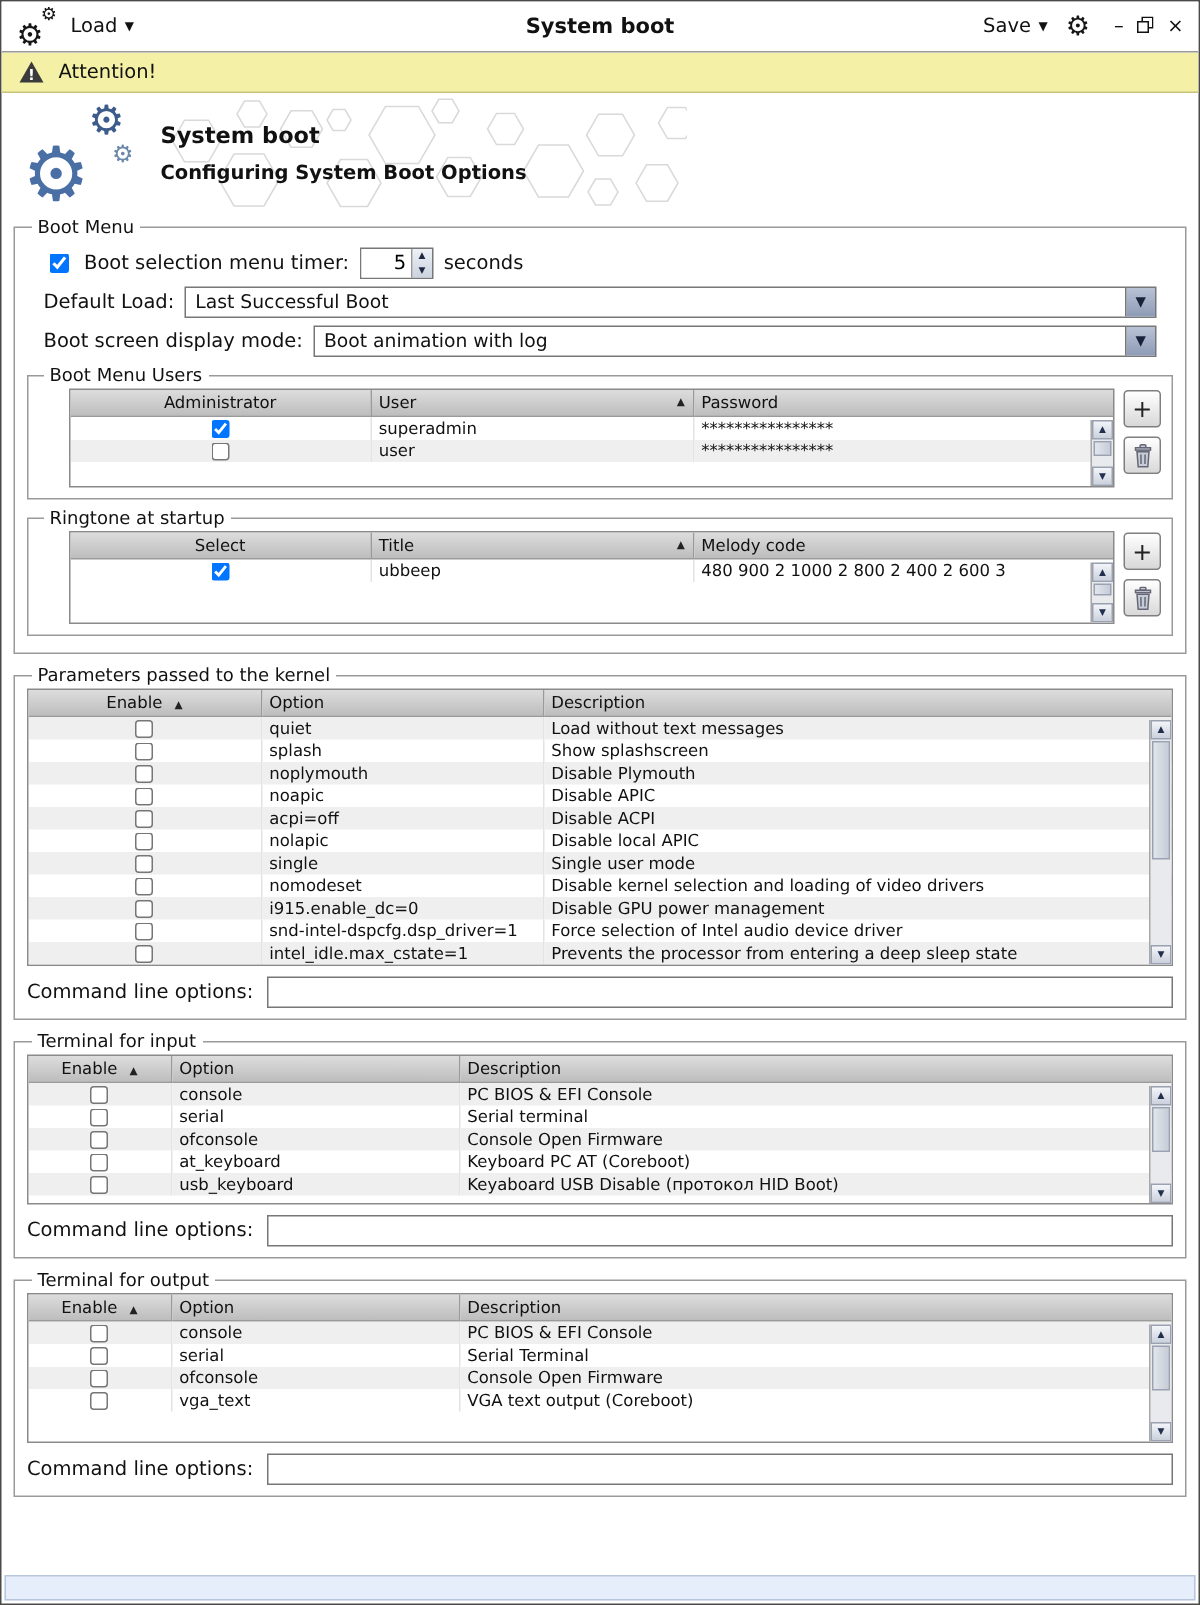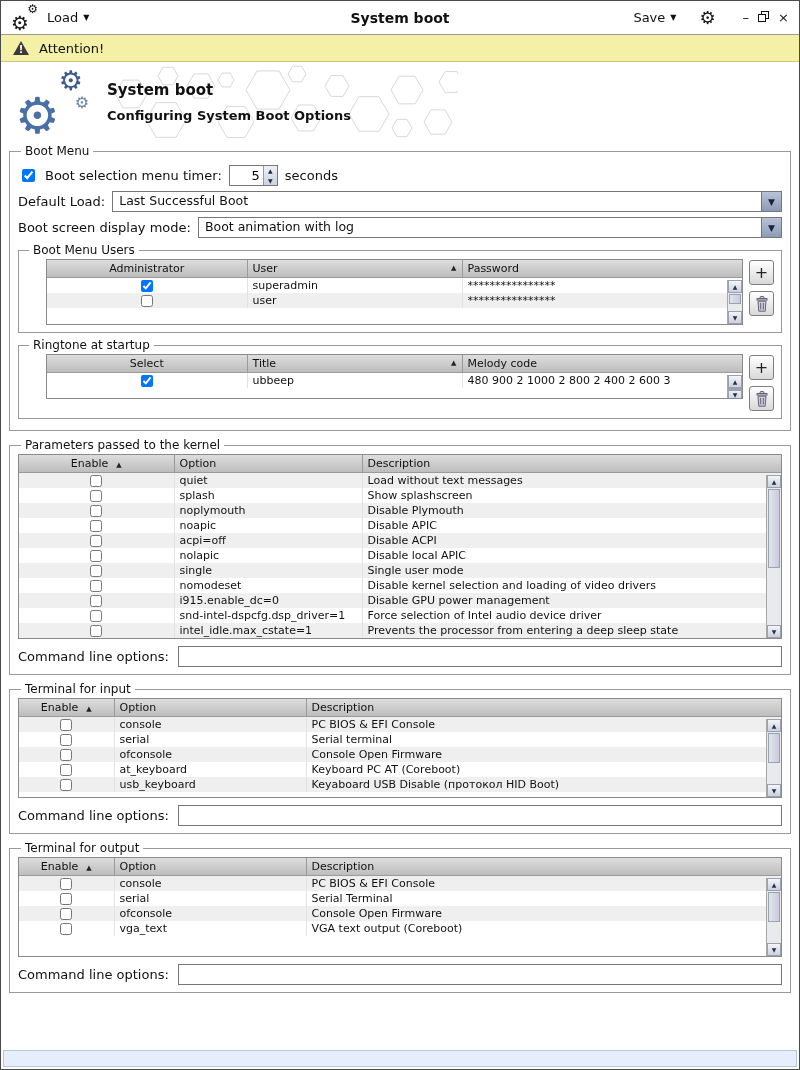--- a/index.html
+++ b/index.html
@@ -4,21 +4,21 @@
 <style>
   * { box-sizing: border-box; }
   html,body { margin:0; padding:0; background:#fff; }
   body { font-family:"DejaVu Sans", sans-serif; font-size:13px; color:#111; }
   .window { width:800px; height:1070px; border:1px solid #4a4a4a; display:flex; flex-direction:column; overflow:hidden; background:#fff; }
 
   
   .titlebar { height:34px; flex:0 0 auto; border-bottom:1px solid #999; display:flex; align-items:center; padding:0 10px; position:relative; background:#fff; }
   .tb-left { display:flex; align-items:center; gap:8px; }
   .tb-title { position:absolute; left:50%; transform:translateX(-50%); font-weight:bold; font-size:14px; }
-  .tb-right { margin-left:auto; display:flex; align-items:center; gap:23px; }
+  .tb-right { margin-left:auto; display:flex; align-items:center; gap:12px; }
   .menu-btn { display:flex; align-items:center; gap:5px; cursor:default; }
   .caret { font-size:8px; color:#111; }
   .gear-pair { position:relative; width:28px; height:26px; }
   .gear-big { position:absolute; left:0; bottom:-2px; font-size:20px; line-height:20px; color:#161616; }
   .gear-small { position:absolute; right:1px; top:-2px; font-size:12px; line-height:12px; color:#161616; }
   .tb-gear { font-size:18px; line-height:18px; color:#161616; }
   .winctl { display:flex; align-items:center; gap:9px; margin-left:4px; }
   .winctl span { font-size:13px; line-height:13px; }
 
   
@@ -34,21 +34,21 @@
   .hdr-text { position:relative; z-index:1; }
   .hdr-title { font-weight:bold; font-size:15px; }
   .hdr-sub { font-weight:bold; font-size:13px; margin-top:9px; }
 
   
   .content { flex:1; padding:2px 7px 0; display:flex; flex-direction:column; overflow:hidden;align-items:center; }
   fieldset { border:1px solid #9a9a9a; margin:0 1px 7px; padding:2px 8px 7px; }
   fieldset fieldset { margin:5px 0 4px; padding:2px 7px 7px; }
   legend { font-size:12px; padding:0 4px; margin-left:3px; }
 
-  .form-row { display:flex; align-items:center; gap:7px; margin:5px 0; }
+  .form-row { display:flex; align-items:center; gap:7px; margin:5px 11px; }
   .lbl { white-space:nowrap; }
 
   .spin { display:inline-flex; border:1px solid #777; height:21px; background:#fff; align-items:stretch; }
   .spin-input { width:33px; border:none; outline:none; text-align:right; font:inherit; font-size:13px; padding:0 3px; }
   .spin-arrows { width:14px; display:flex; flex-direction:column; border-left:1px solid #999; background:linear-gradient(#eef1f6,#ccd3df); }
   .spin-arrows span { flex:1; font-size:6px; line-height:9px; text-align:center; color:#1e2840; }
 
   .combo { flex:1; height:21px; border:1px solid #777; background:#fff; display:flex; align-items:stretch; }
   .combo-val { flex:1; padding:1px 6px 0; font-size:12.5px; white-space:nowrap; overflow:hidden; }
   .combo-btn { width:20px; background:linear-gradient(#b9c3d6,#8d9bb5); border-left:1px solid #777; color:#182238; font-size:9px; display:flex; align-items:center; justify-content:center; }
@@ -75,21 +75,21 @@
   .sb-track { flex:1; position:relative; }
   .sb-thumb { position:absolute; left:1px; right:1px; top:1px; height:58%; background:linear-gradient(90deg,#e2e6ec,#c6ccd8); border:1px solid #9aa2b2; }
 
   .sq-col { display:flex; flex-direction:column; gap:6px; padding-top:1px; }
   .sq-btn { width:25px; height:25px; border:1px solid #7e7e7e; border-radius:3px; background:linear-gradient(#ffffff,#d8d8d8); display:flex; align-items:center; justify-content:center; font-size:16px; color:#222; }
 
   .cmd-row { display:flex; align-items:center; gap:9px; margin-top:7px; }
   .cmd-input { flex:1; height:21px; border:1px solid #777; font:inherit; font-size:12.5px; padding:0 5px; outline:none; }
 
   .box-users { height:66px; }
-  .box-ring { height:45px; }
+  .box-ring { height:62px; }
   .box-term { height:100px; }
 
   .statusbar { flex:0 0 auto; height:17px; margin:3px 2px 2px; border:1px solid #b7c6dd; background:#e7eefb; }
 </style>
 </head>
 <body>
 
 <div class="window">
 
   <div class="titlebar">

